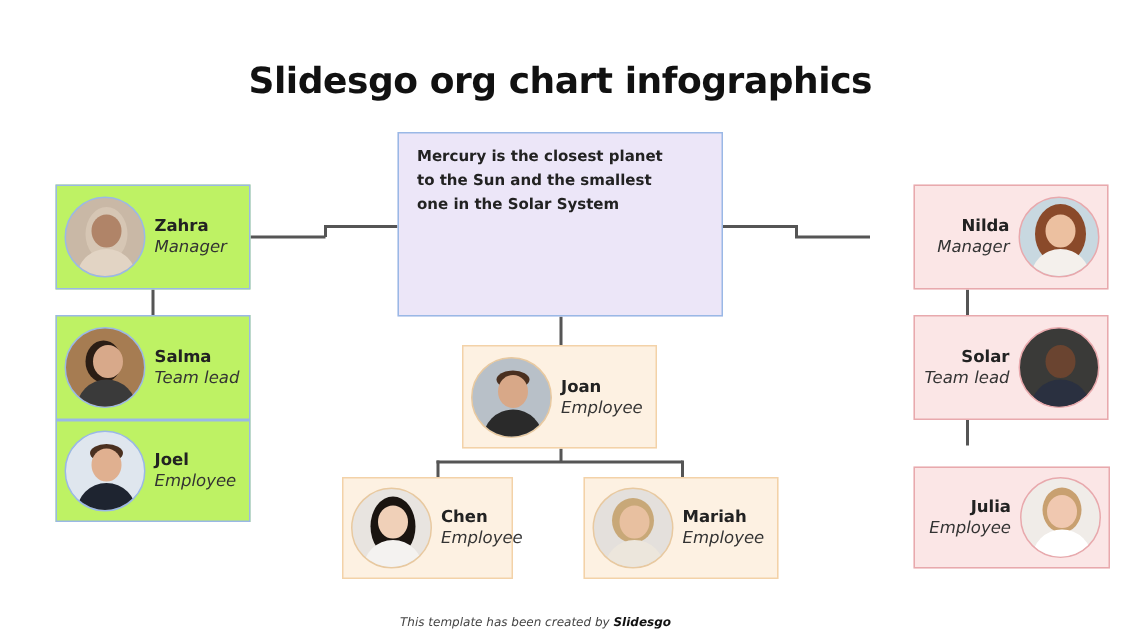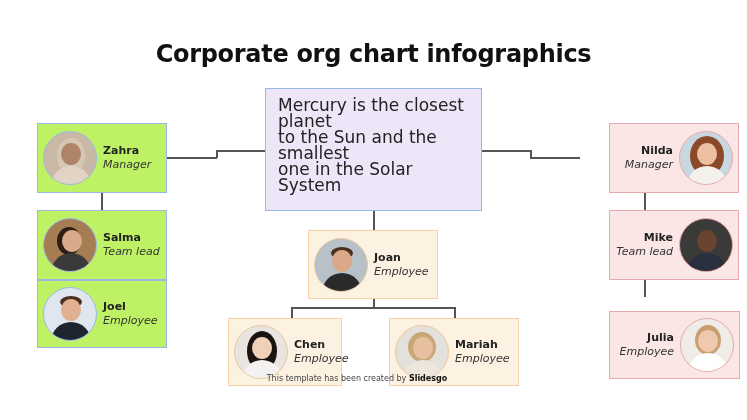--- a/index.html
+++ b/index.html
@@ -19,28 +19,28 @@
   .avatar .body{position:absolute;width:40px;height:24px;border-radius:20px 20px 0 0;left:7px;top:34px;}
   .avatar .hair{position:absolute;border-radius:50%;}
   .txt{display:flex;flex-direction:column;font-size:11px;line-height:14px;}
   .name{font-weight:bold;color:#222;}
   .role{font-style:italic;color:#333;}
   .left .avatar{margin-left:5px;margin-right:6px;}
   .right{justify-content:flex-end;}
   .right .txt{text-align:right;}
   .right .avatar{margin-left:6px;margin-right:5px;}
   .line{position:absolute;background:#555;}
-  .desc{font-size:17px;line-height:16px;color:#222;}
-  .footer{position:absolute;top:374px;left:0;width:714px;text-align:center;font-size:8px;color:#444;}
+  .desc{font-size:10px;line-height:16px;color:#222;font-weight:bold;}
+  .footer{position:absolute;top:410px;left:0;width:714px;text-align:center;font-size:8px;color:#444;font-style:italic;}
   .footer b{color:#111;}
 </style>
 </head>
 <body>
 
-<div class="title">Corporate org chart infographics</div>
+<div class="title">Slidesgo org chart infographics</div>
 
 <div class="line" style="left:167px;top:157px;width:50px;height:1.5px;"></div>
 <div class="line" style="left:216px;top:150px;width:1.5px;height:8px;"></div>
 <div class="line" style="left:216px;top:150px;width:49px;height:1.5px;"></div>
 
 <div class="line" style="left:482px;top:150px;width:49px;height:1.5px;"></div>
 <div class="line" style="left:530px;top:150px;width:1.5px;height:8px;"></div>
 <div class="line" style="left:530px;top:157px;width:50px;height:1.5px;"></div>
 
 <div class="line" style="left:101px;top:193px;width:1.5px;height:17px;"></div>
@@ -107,21 +107,21 @@
   </div>
   <div class="avatar" style="background:#c8d8e0;">
     <div class="hair" style="width:34px;height:40px;background:#8a4a2a;left:10px;top:4px;"></div>
     <div class="head" style="background:#ecc0a0;"></div>
     <div class="body" style="background:#f4f0ec;"></div>
   </div>
 </div>
 
 <div class="box pink right" style="left:580px;top:210px;width:130px;height:70px;">
   <div class="txt">
-    <span class="name">Mike</span>
+    <span class="name">Solar</span>
     <span class="role">Team lead</span>
   </div>
   <div class="avatar" style="background:#3a3a38;">
     <div class="head" style="background:#6a4430;"></div>
     <div class="body" style="background:#2a3040;"></div>
   </div>
 </div>
 
 <div class="box pink right" style="left:580px;top:311px;width:131px;height:68px;">
   <div class="txt">

